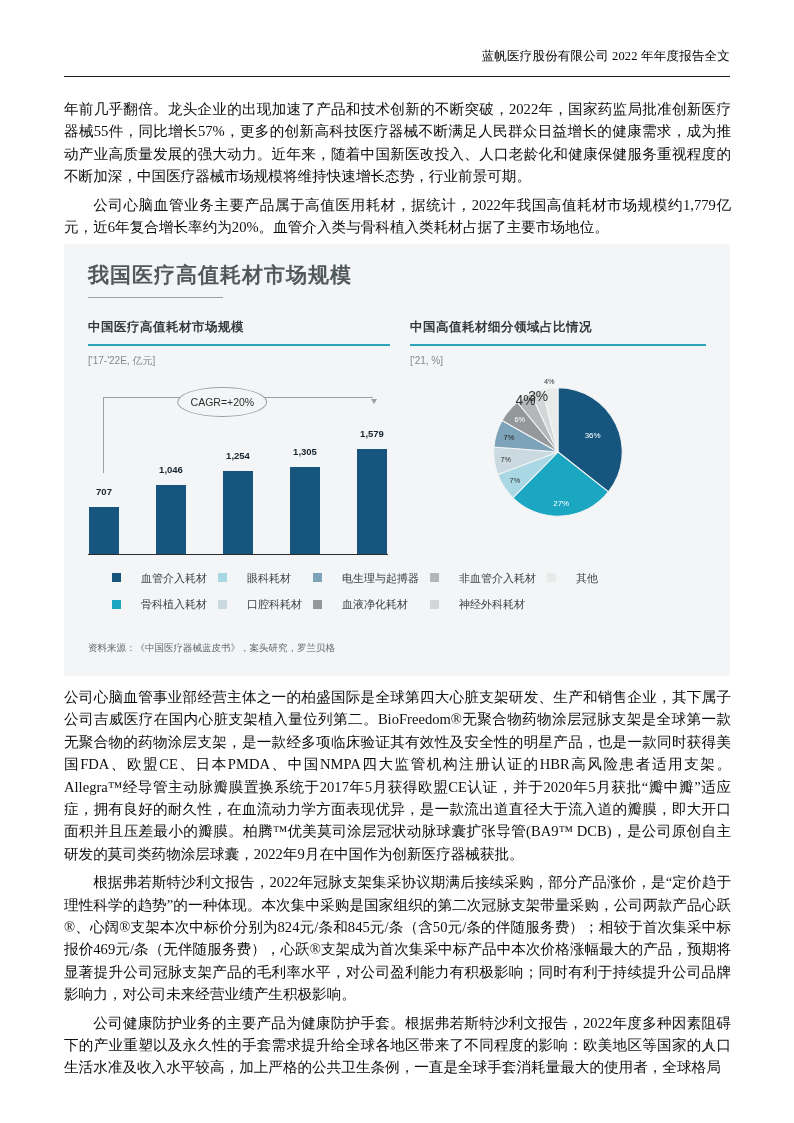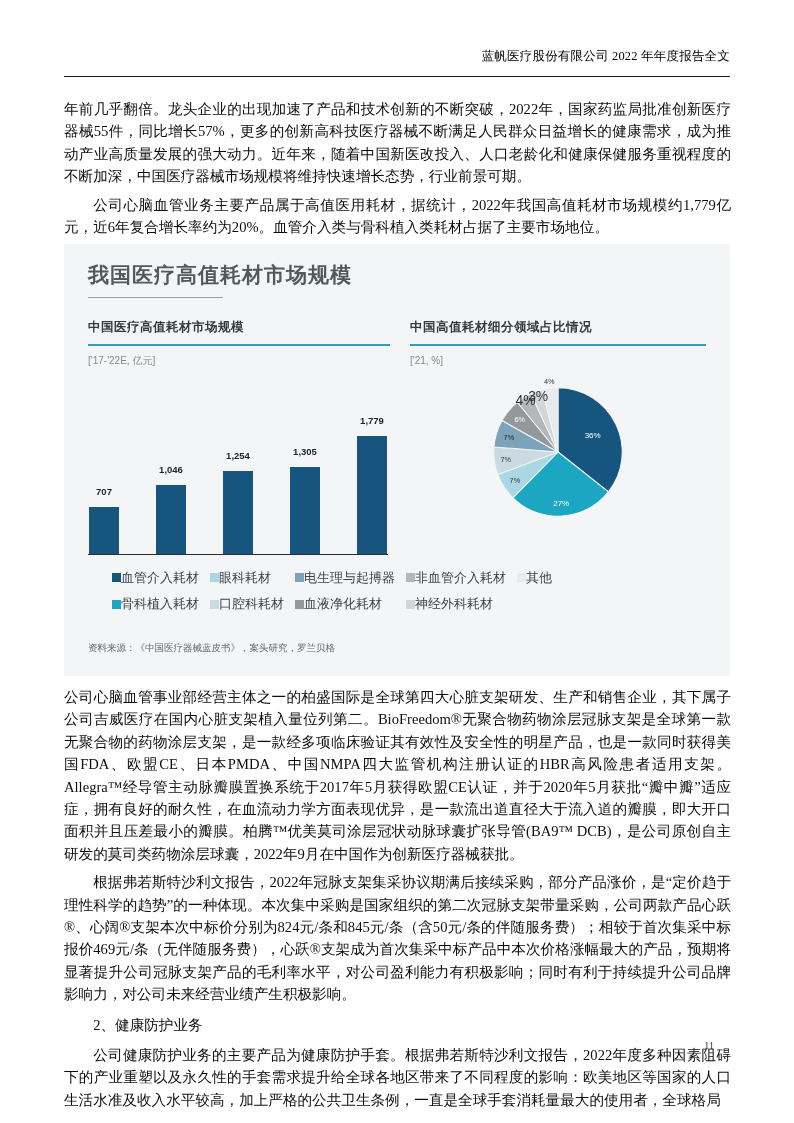--- a/index.html
+++ b/index.html
@@ -40,21 +40,21 @@
   .bracket { position:absolute; left:15px; right:15px; top:10px; height:76px; border-top:1.1px solid #9aa0a4; border-left:1.1px solid #9aa0a4; z-index:1; }
   .bracket-arrow { position:absolute; right:-4px; top:1px; width:0; height:0; border-left:3.5px solid transparent; border-right:3.5px solid transparent; border-top:5px solid #9aa0a4; }
   .cagr-pill { position:absolute; top:-11px; left:44%; transform:translateX(-50%); background:#f3f5f6; border:1.2px solid #9aa0a4; border-radius:50%; padding:3px 12px; font-size:10.5px; color:#2e2e2e; white-space:nowrap; z-index:3; }
 
   
   .pie-wrap { display:flex; justify-content:center; margin-top:6px; }
   .pie-svg { width:146px; height:146px; }
 
   
   .legend { display:grid; grid-template-columns:repeat(5,auto); column-gap:11px; row-gap:4px; justify-content:start; margin:12px 0 0 24px; }
-  .lg-item { display:flex; align-items:center; gap:0; font-size:13px; color:#3c4247; white-space:nowrap; }
+  .lg-item { display:flex; align-items:center; gap:20px; font-size:11px; color:#3c4247; white-space:nowrap; }
   .lg-swatch { width:9px; height:9px; display:inline-block; flex:0 0 auto; }
 
   .source { margin-top:22px; font-size:9.5px; color:#5f676c; }
 
   
   .pageno { position:absolute; right:80px; top:1040px; font-size:10px; color:#333; }
 </style>
 </head>
 <body>
 
@@ -74,39 +74,43 @@
       <hr class="panel-title-rule">
 
       <div class="cols">
         <div class="col-left">
           <div class="chart-title">中国医疗高值耗材市场规模</div>
           <hr class="chart-title-rule">
           <div class="chart-sub">['17-'22E, 亿元]</div>
 
           <div class="barchart-wrap">
             <div class="bars-row">
+              <div class="bracket">
+                <span class="bracket-arrow"></span>
+                <span class="cagr-pill">CAGR=+20%</span>
+              </div>
             <div class="bar-col">
                   <span class="bar-val">707</span>
                   <div class="bar" style="height: 47px; background: rgb(22, 86, 126);"></div>
                 </div>
                 <div class="bar-col">
                   <span class="bar-val">1,046</span>
                   <div class="bar" style="height: 69px; background: rgb(22, 86, 126);"></div>
                 </div>
                 <div class="bar-col">
                   <span class="bar-val">1,254</span>
                   <div class="bar" style="height: 83px; background: rgb(22, 86, 126);"></div>
                 </div>
                 <div class="bar-col">
                   <span class="bar-val">1,305</span>
                   <div class="bar" style="height: 87px; background: rgb(22, 86, 126);"></div>
                 </div>
                 <div class="bar-col">
-                  <span class="bar-val">1,779</span>
-                  <div class="bar" style="height: 118px; background: rgb(22, 86, 126);"></div>
+                  <span class="bar-val">1,579</span>
+                  <div class="bar" style="height: 105px; background: rgb(22, 86, 126);"></div>
                 </div>
               </div>
           </div>
         </div>
 
         <div class="col-right">
           <div class="chart-title">中国高值耗材细分领域占比情况</div>
           <hr class="chart-title-rule">
           <div class="chart-sub">['21, %]</div>
           <div class="pie-wrap">
@@ -171,18 +175,17 @@
             <span class="lg-swatch" style="background: rgb(211, 214, 215);"></span>
             <span>神经外科耗材</span>
           </span>
         </div>
 
       <div class="source">资料来源：《中国医疗器械蓝皮书》，案头研究，罗兰贝格</div>
     </div>
 
     <p class="para">公司心脑血管事业部经营主体之一的柏盛国际是全球第四大心脏支架研发、生产和销售企业，其下属子公司吉威医疗在国内心脏支架植入量位列第二。BioFreedom®无聚合物药物涂层冠脉支架是全球第一款无聚合物的药物涂层支架，是一款经多项临床验证其有效性及安全性的明星产品，也是一款同时获得美国FDA、欧盟CE、日本PMDA、中国NMPA四大监管机构注册认证的HBR高风险患者适用支架。Allegra™经导管主动脉瓣膜置换系统于2017年5月获得欧盟CE认证，并于2020年5月获批“瓣中瓣”适应症，拥有良好的耐久性，在血流动力学方面表现优异，是一款流出道直径大于流入道的瓣膜，即大开口面积并且压差最小的瓣膜。柏腾™优美莫司涂层冠状动脉球囊扩张导管(BA9™ DCB)，是公司原创自主研发的莫司类药物涂层球囊，2022年9月在中国作为创新医疗器械获批。</p>
     <p class="para indent">根据弗若斯特沙利文报告，2022年冠脉支架集采协议期满后接续采购，部分产品涨价，是“定价趋于理性科学的趋势”的一种体现。本次集中采购是国家组织的第二次冠脉支架带量采购，公司两款产品心跃®、心阔®支架本次中标价分别为824元/条和845元/条（含50元/条的伴随服务费）；相较于首次集采中标报价469元/条（无伴随服务费），心跃®支架成为首次集采中标产品中本次价格涨幅最大的产品，预期将显著提升公司冠脉支架产品的毛利率水平，对公司盈利能力有积极影响；同时有利于持续提升公司品牌影响力，对公司未来经营业绩产生积极影响。</p>
-    <p class="h-num">2、健康防护业务</p>
     <p class="para indent">公司健康防护业务的主要产品为健康防护手套。根据弗若斯特沙利文报告，2022年度多种因素阻碍下的产业重塑以及永久性的手套需求提升给全球各地区带来了不同程度的影响：欧美地区等国家的人口生活水准及收入水平较高，加上严格的公共卫生条例，一直是全球手套消耗量最大的使用者，全球格局</p>
   </div>
 
   <div class="pageno">11</div>
 </div>
 
 </body></html>

